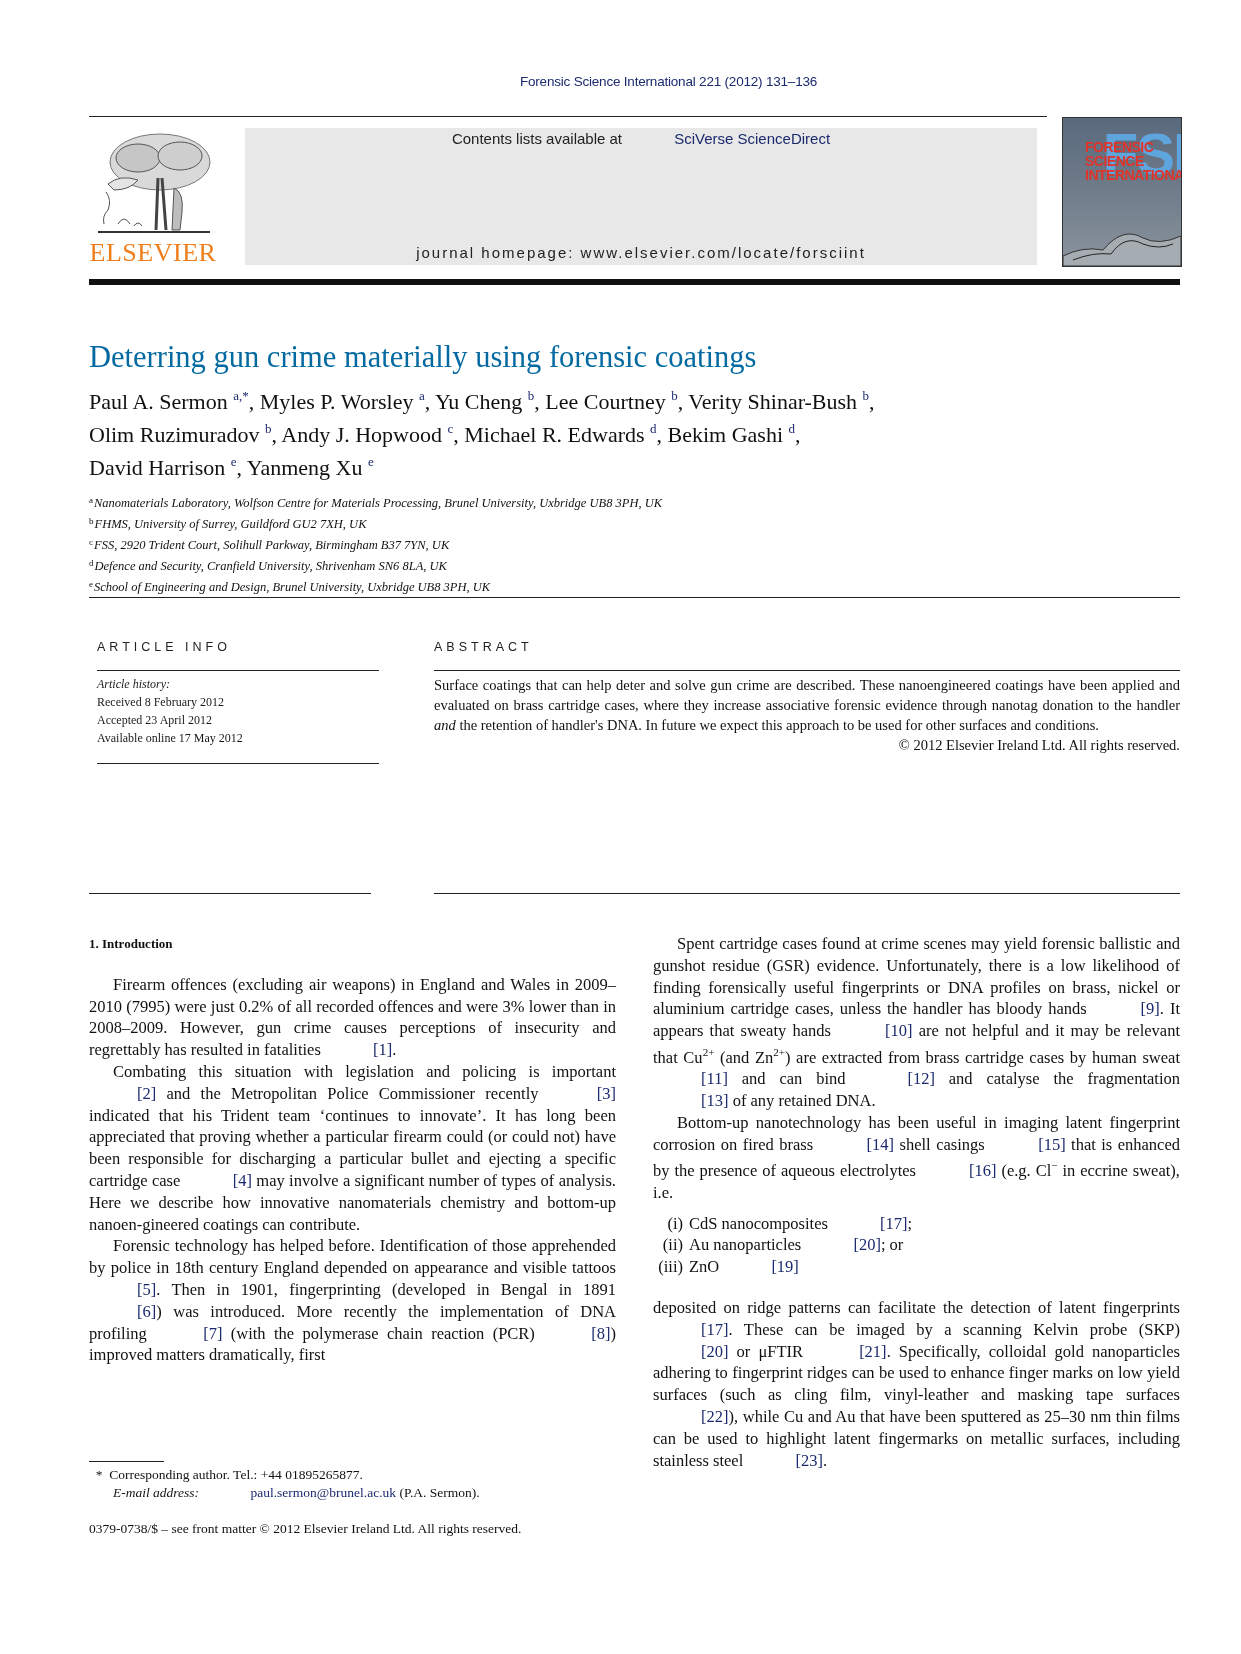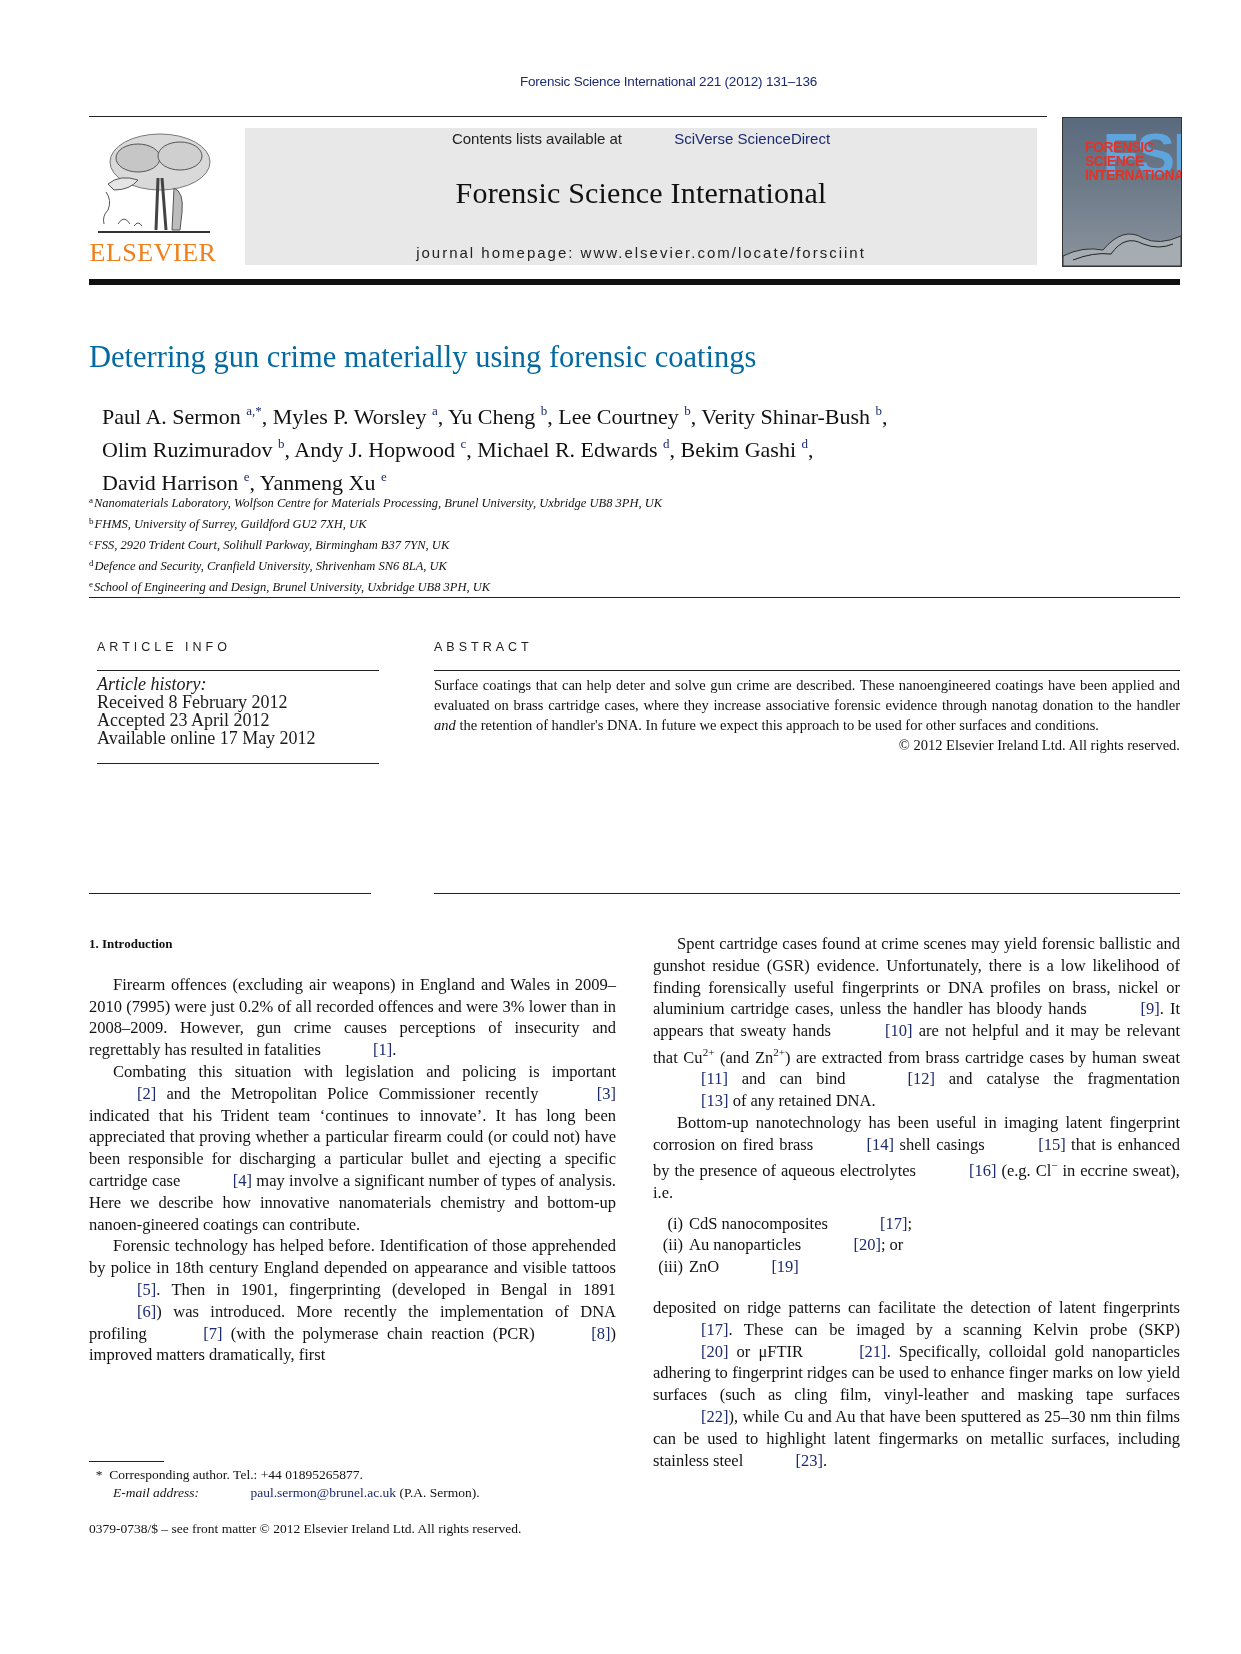--- a/index.html
+++ b/index.html
@@ -12,27 +12,27 @@
   .masthead { left: 245px; top: 128px; width: 792px; height: 137px; background: #e8e8e8; }
   .contents { width: 100%; top: 0; text-align: center; font-family: "Liberation Sans", sans-serif; font-size: 15px; color: #222; padding-top: 2px; }
   .journal-name { width: 100%; top: 48px; text-align: center; font-family: "Liberation Serif", serif; font-size: 30px; color: #111; letter-spacing: 0.2px; }
   .homepage { width: 100%; top: 116px; text-align: center; font-family: "Liberation Sans", sans-serif; font-size: 15px; color: #222; letter-spacing: 2px; }
   .publisher-logo { left: 88px; top: 128px; width: 130px; height: 140px; }
   .publisher-word { position: absolute; left: 0; bottom: 0; width: 130px; text-align: center; font-family: "Liberation Serif", serif; font-size: 26px; color: #f07e1b; letter-spacing: 0.5px; }
   .cover { left: 1062px; top: 117px; width: 118px; height: 148px; background: linear-gradient(180deg, #5a6a7e 0%, #6d7a88 45%, #8a949e 100%); border: 1px solid #333; overflow: hidden; }
   .cover .fsi { position: absolute; right: -6px; top: 2px; font-family: "Liberation Sans", sans-serif; font-weight: bold; font-size: 58px; color: #5fa5dd; letter-spacing: -2px; }
   .cover .ftitle { position: absolute; left: 22px; top: 22px; font-family: "Liberation Sans", sans-serif; font-size: 14px; line-height: 14px; color: #e0342a; font-weight: bold; letter-spacing: -0.5px; }
   .article-title { left: 89px; top: 340px; font-size: 30.5px; color: #0369a1; font-family: "Liberation Serif", serif; }
-  .authors { left: 89px; top: 397px; width: 1100px; font-size: 22px; line-height: 27px; color: #111; margin-left: 13px; }
+  .authors { left: 89px; top: 382px; width: 1100px; font-size: 22px; line-height: 27px; color: #111; }
   .authors sup { color: #1c2a6e; font-size: 13px; vertical-align: 9px; }
   .affils { left: 89px; top: 491px; font-size: 12.5px; line-height: 18px; font-style: italic; color: #111; }
   .affils sup { font-style: normal; font-size: 9px; vertical-align: 4px; margin-right: 1px; }
   .section-label { font-family: "Liberation Sans", sans-serif; font-size: 12.5px; letter-spacing: 4px; color: #222; }
   .info-col { left: 89px; top: 640px; width: 282px; margin-left: 8px; }
-  .small { font-size: 18px; line-height: 18px; }
+  .small { font-size: 12px; line-height: 18px; }
   .abstract-col { left: 434px; top: 640px; width: 746px; }
   .abstract-text { font-size: 14.5px; line-height: 20px; text-align: justify; color: #111; }
   .body-col { font-size: 16.5px; line-height: 21.8px; text-align: justify; color: #111; }
   .body-col p { margin: 0; text-indent: 24px; }
   .body-col p.noindent { text-indent: 0; }
   .heading { font-weight: bold; font-size: 13px; font-family: "Liberation Serif", serif; }
   .list-item { display: flex; }
   .list-item .num { width: 30px; text-align: right; padding-right: 6px; }
   .footnote { font-size: 13.5px; line-height: 18px; color: #111; }
 </style>
@@ -57,21 +57,20 @@
       <path d="M30 96 q6 -10 12 0 M46 98 q4 -6 8 0"></path>
     </g>
   </svg>
   <div class="publisher-word">ELSEVIER</div>
 </div>
 
 <div class="abs masthead">
   <div class="abs contents">
     <span>Contents lists available at </span><span class="link">SciVerse ScienceDirect</span>
   </div>
-  <div class="abs journal-name">Forensic Science International</div>
   <div class="abs homepage">journal homepage: www.elsevier.com/locate/forsciint</div>
 </div>
 
 <div class="abs cover">
   <div class="fsi">FSI</div>
   <div class="ftitle">
     <div>FORENSIC</div>
     <div>SCIENCE</div>
     <div>INTERNATIONAL</div>
   </div>

